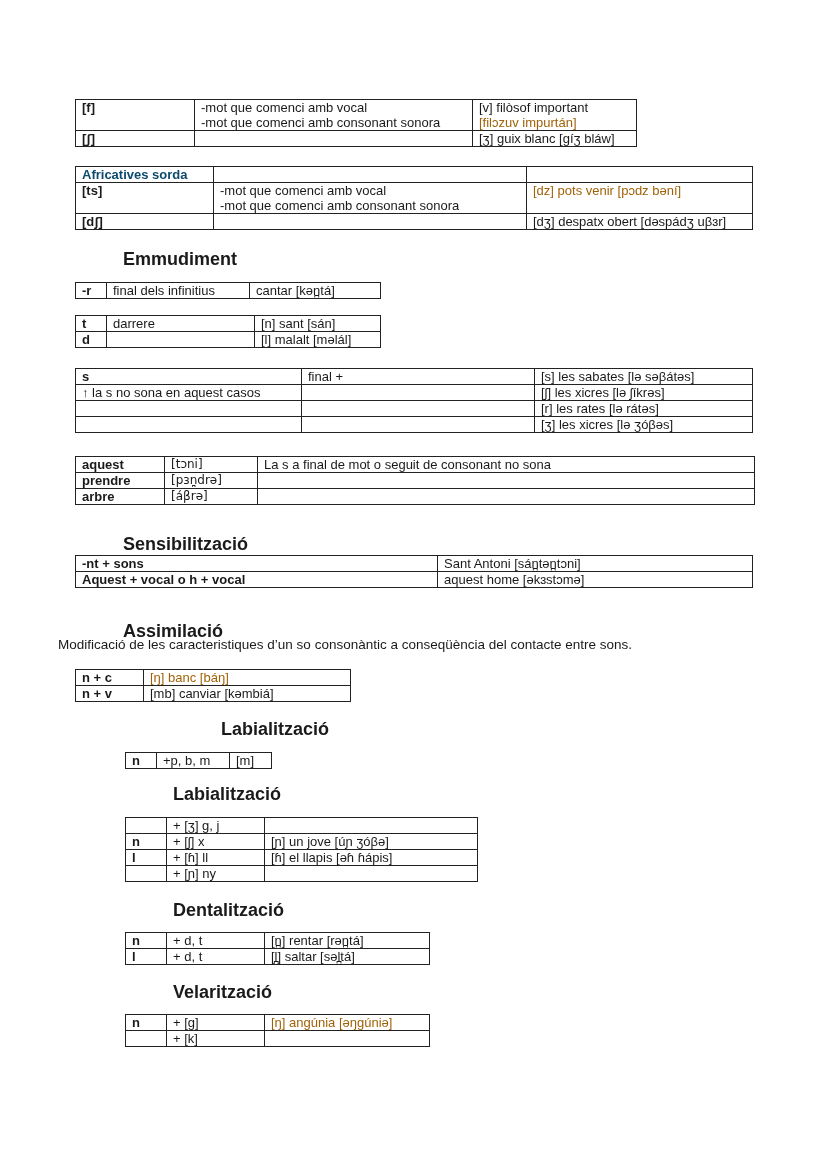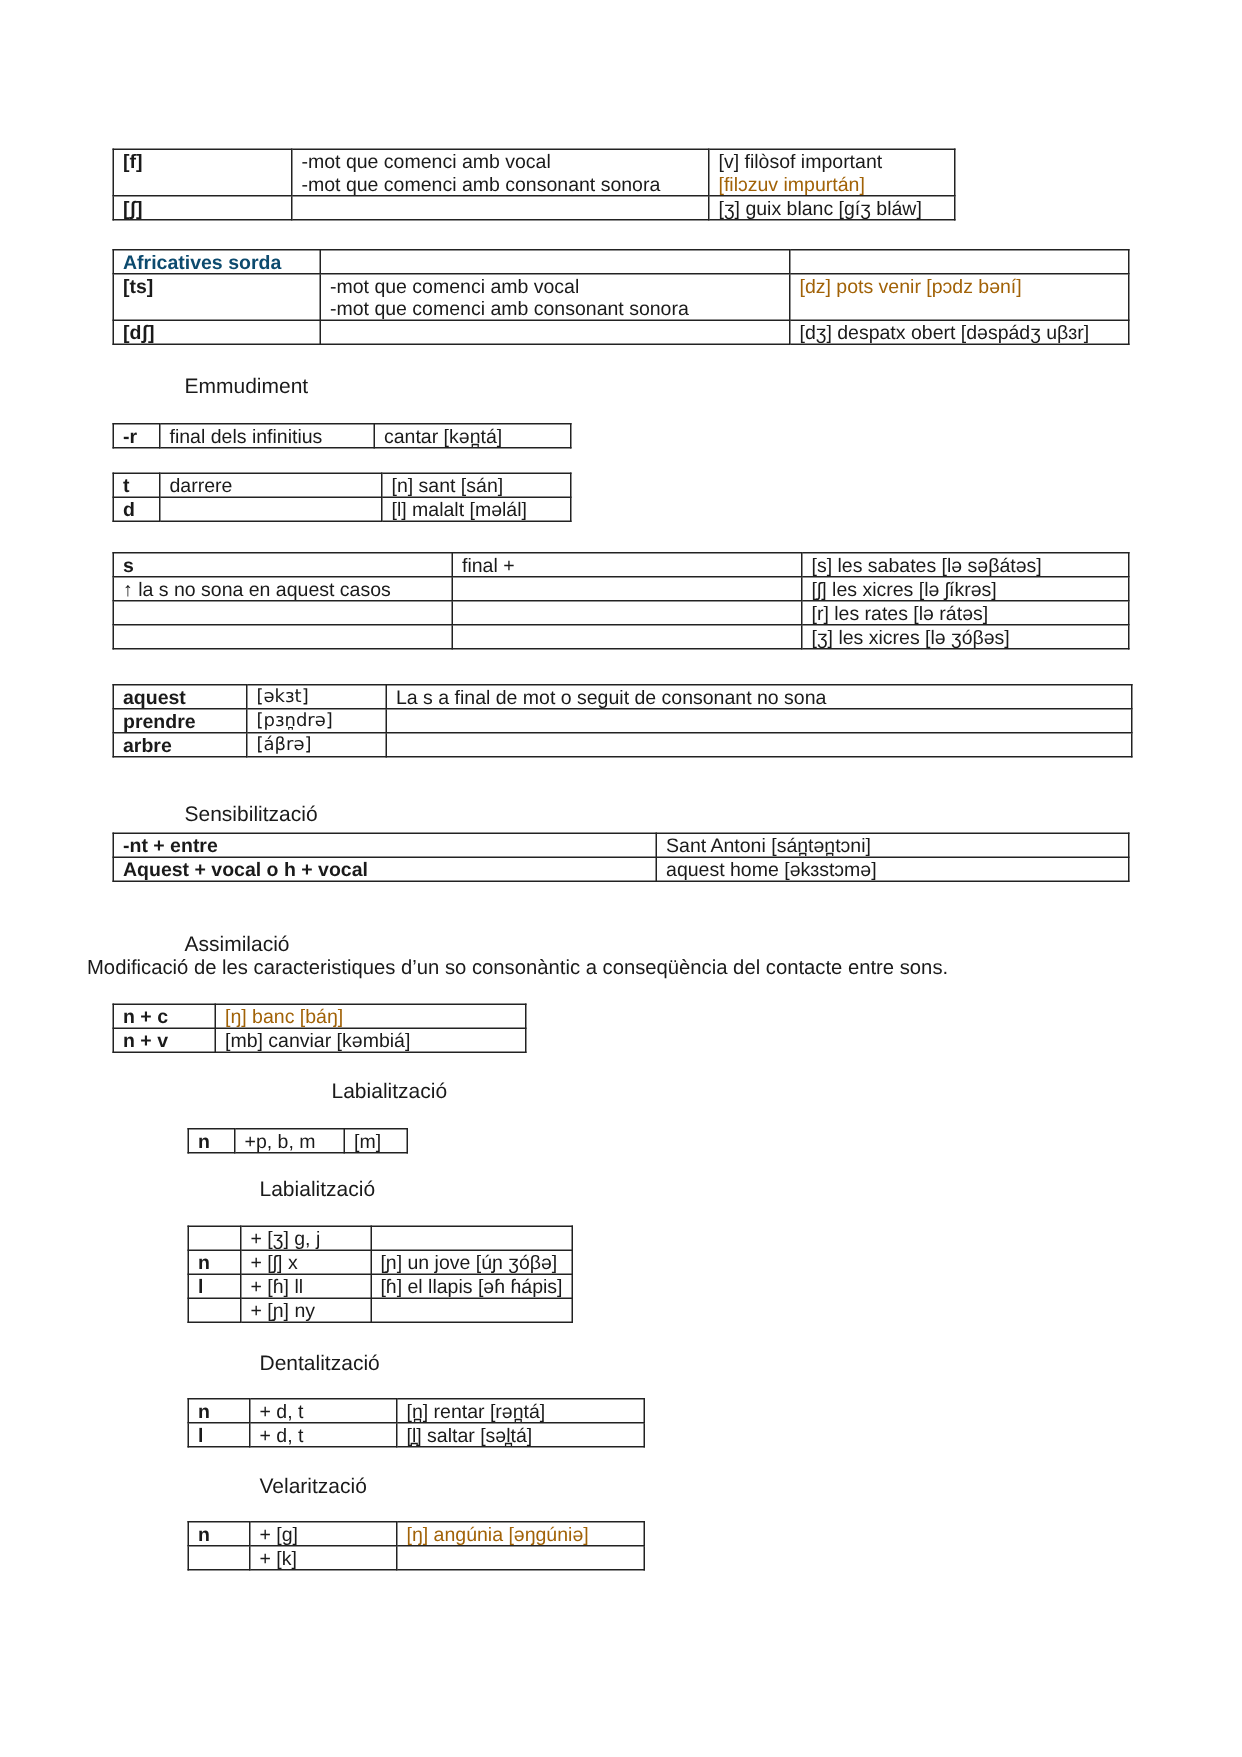--- a/index.html
+++ b/index.html
@@ -5,21 +5,21 @@
   html, body { margin: 0; padding: 0; background: #ffffff; }
   body {
     width: 828px; height: 1171px; position: relative; overflow: hidden;
     font-family: "Liberation Sans", sans-serif; font-size: 13px; color: #1a1a1a;
   }
   table { border-collapse: collapse; position: absolute; }
   td { border: 1px solid #222; padding: 0 6px; vertical-align: top; line-height: 15px; height: 15px; white-space: nowrap; }
   .b { font-weight: bold; }
   .blue { color: #a16207; }
   .navy { color: #0c4a6e; font-weight: bold; }
-  .h { position: absolute; font-weight: normal; font-size: 14px; padding-left: 48px; }
+  .h { position: absolute; font-weight: bold; font-size: 18px; padding-left: 48px; }
   .p { position: absolute; font-size: 13.5px; }
   .ipa { font-family: "DejaVu Sans", sans-serif; font-size: 12px; }
 </style>
 </head>
 <body>
 
 <table style="left:75px; top:99px; width:562px;">
   <tbody>
       <tr>
     <td class="b" style="width:106px">[f]</td>
@@ -112,41 +112,41 @@
     <td></td>
     <td>[ʒ] les xicres [lə ʒóβəs]</td>
   </tr>
 </tbody>
   </table>
 
 <table style="left:75px; top:456px; width:680px;">
   <tbody>
       <tr>
     <td class="b" style="width:76px">aquest</td>
-    <td class="ipa" style="width:80px">[əkɜt]</td>
+    <td class="ipa" style="width:80px">[tɔni]</td>
     <td>La s a final de mot o seguit de consonant no sona</td>
   </tr>
   <tr>
     <td class="b">prendre</td>
     <td class="ipa">[pɜn̪drə]</td>
     <td></td>
   </tr>
   <tr>
     <td class="b">arbre</td>
     <td class="ipa">[áβrə]</td>
     <td></td>
   </tr>
 </tbody>
   </table>
 
 <div class="h" style="left:75px; top:522px;margin-top:12px;">Sensibilització</div>
 <table style="left:75px; top:555px; width:678px;">
   <tbody>
   <tr>
-    <td class="b">-nt + entre</td>
+    <td class="b">-nt + sons</td>
     <td>Sant Antoni [sán̪tən̪tɔni]</td>
   </tr>
   <tr>
     <td class="b">Aquest + vocal o h + vocal</td>
     <td>aquest home [əkɜstɔmə]</td>
   </tr>
 </tbody>
   </table>
 
 <div class="h" style="left:75px; top:621px;">Assimilació</div>
@@ -169,21 +169,21 @@
   <tbody>
       <tr>
     <td class="b" style="width:18px">n</td>
     <td style="width:60px">+p, b, m</td>
     <td>[m]</td>
   </tr>
 </tbody>
   </table>
 
 <div class="h" style="left:125px; top:784px;">Labialització</div>
-<table style="left:125px; top:817px; width:257px;">
+<table style="left:125px; top:817px; width:353px;">
   <tbody>
       <tr>
     <td class="b" style="width:28px"></td>
     <td style="width:85px">+ [ʒ] g, j</td>
     <td></td>
   </tr>
   <tr>
     <td class="b">n</td>
     <td>+ [ʃ] x</td>
     <td>[ɲ] un jove [úɲ ʒóβə]</td>

